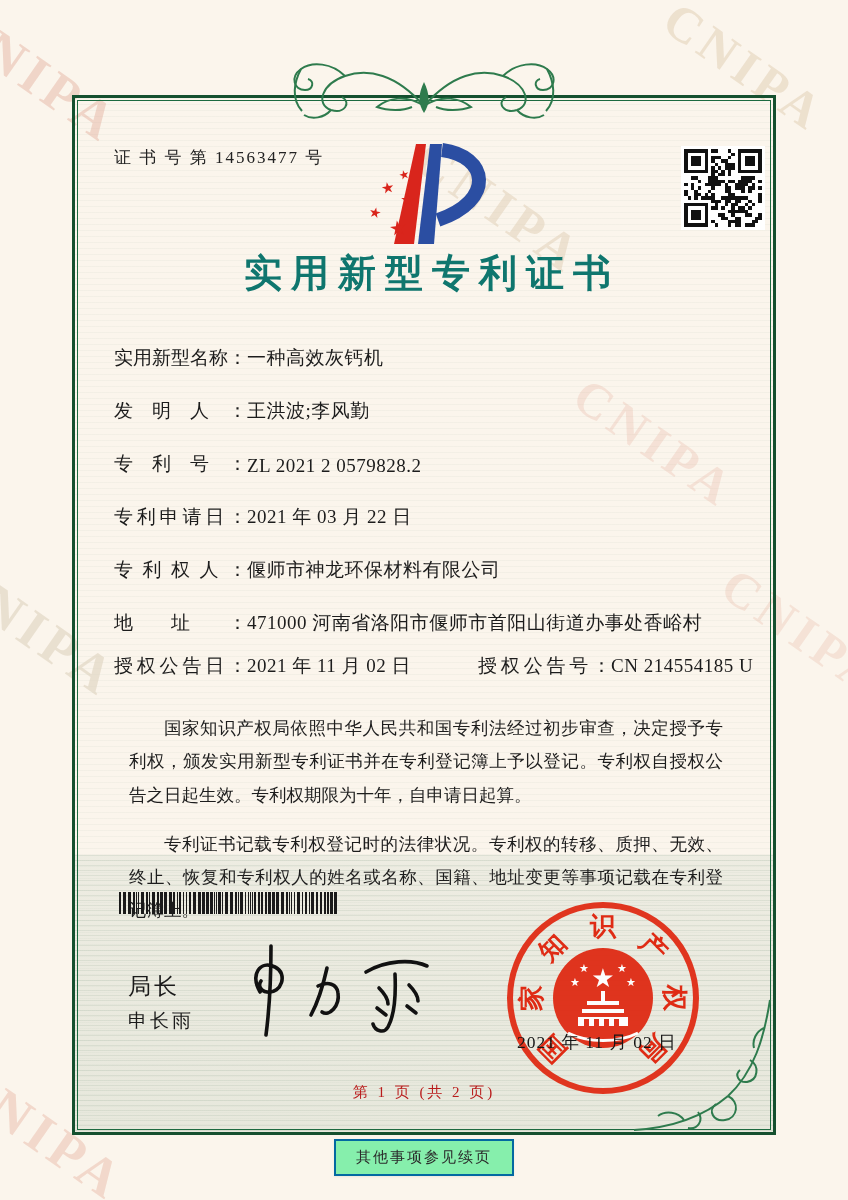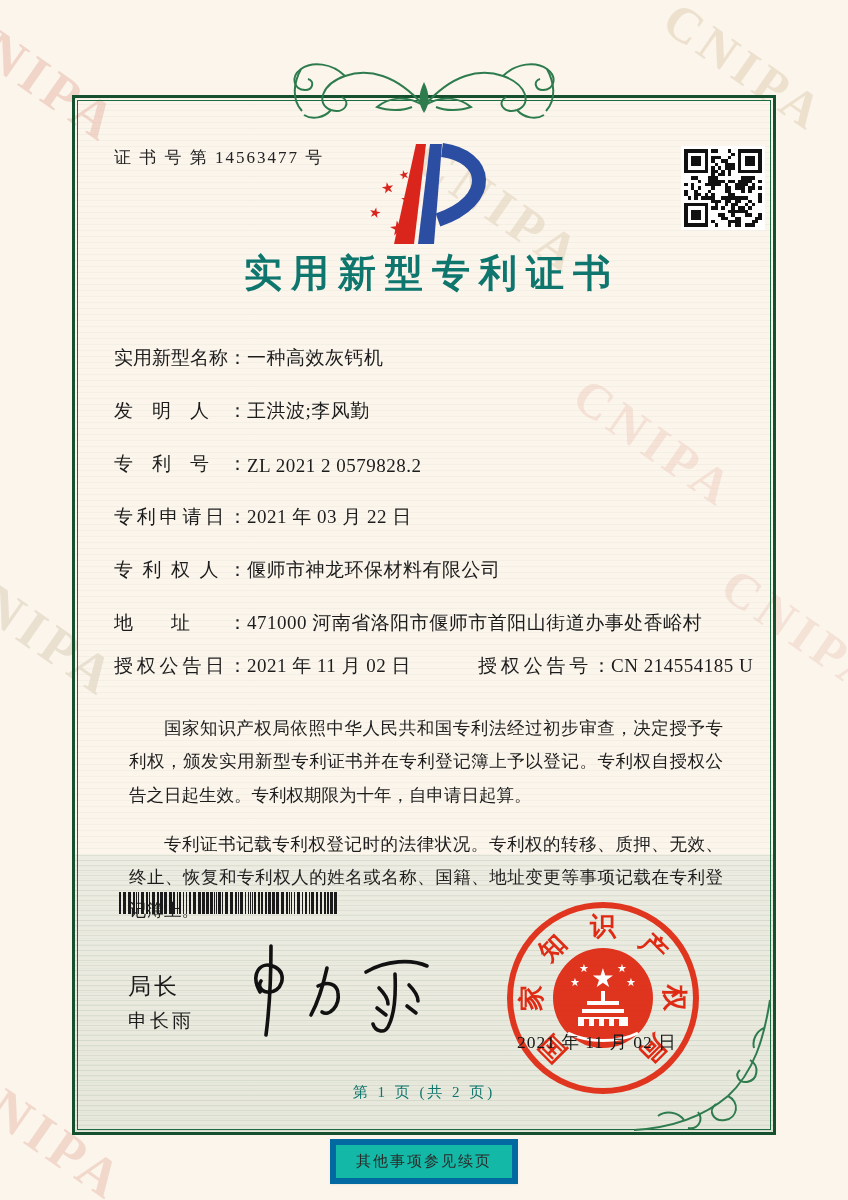--- a/index.html
+++ b/index.html
@@ -77,25 +77,25 @@
   .sig-role{position:absolute;left:128px;top:971px;font-size:23px;color:#1a1a1a;letter-spacing:3px;}
   .sig-name{position:absolute;left:128px;top:1008px;font-size:19px;color:#1a1a1a;letter-spacing:3px;}
   .signature{position:absolute;left:230px;top:936px;}
   .seal{position:absolute;left:498px;top:893px;}
   .seal-date{
     position:absolute;left:517px;top:1030px;width:200px;
     font-size:17.5px;color:#161616;letter-spacing:1px;
   }
   .page-info{
     position:absolute;left:0;right:0;top:1083px;text-align:center;
-    font-size:15px;color:#0f766e;letter-spacing:3px;
+    font-size:15px;color:#b91c1c;letter-spacing:3px;
   }
   .note-box{
     position:absolute;left:50%;transform:translateX(-50%);top:1139px;
-    background:#14b8a6;border:6px solid #0369a1;padding:7px 20px;
+    background:#86efac;border:2px solid #0369a1;padding:7px 20px;
     font-size:15px;color:#2a2a2a;letter-spacing:2px;box-shadow:0 1px 2px rgba(0,0,0,0.06);
   }
 </style>
 </head>
 <body>
 
 <div id="page">
 
   <div class="wm wm1">CNIPA</div>
   <div class="wm wm2">CNIPA</div>

